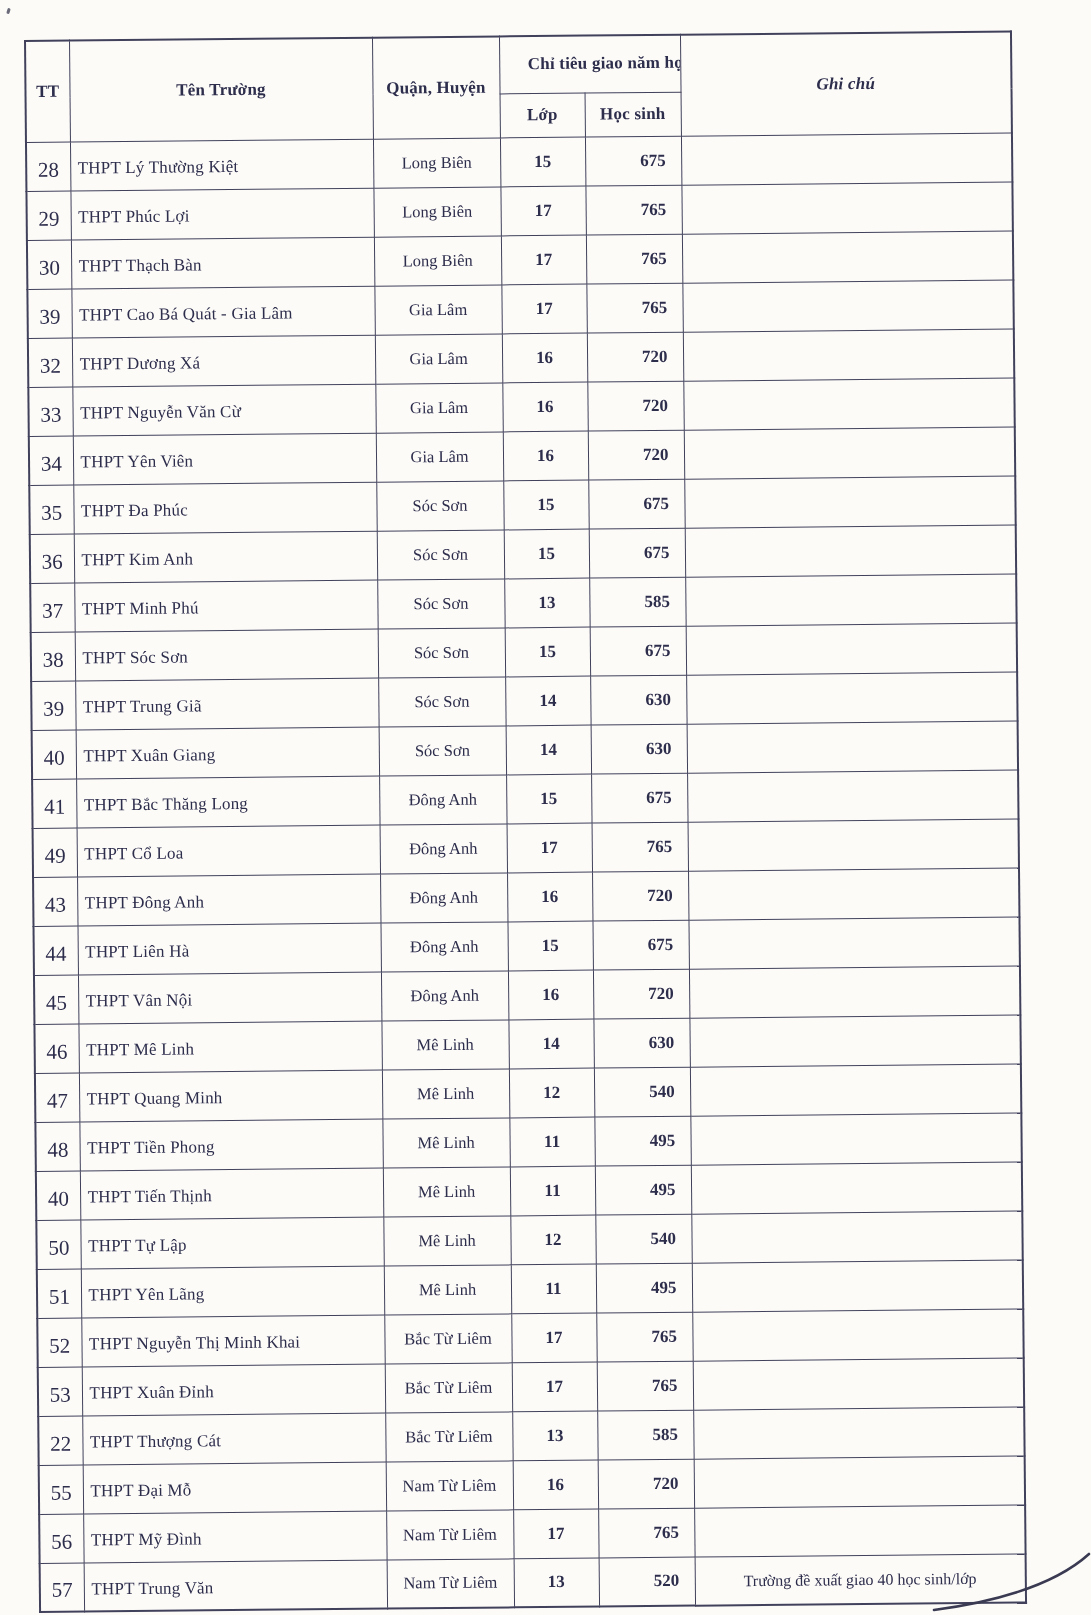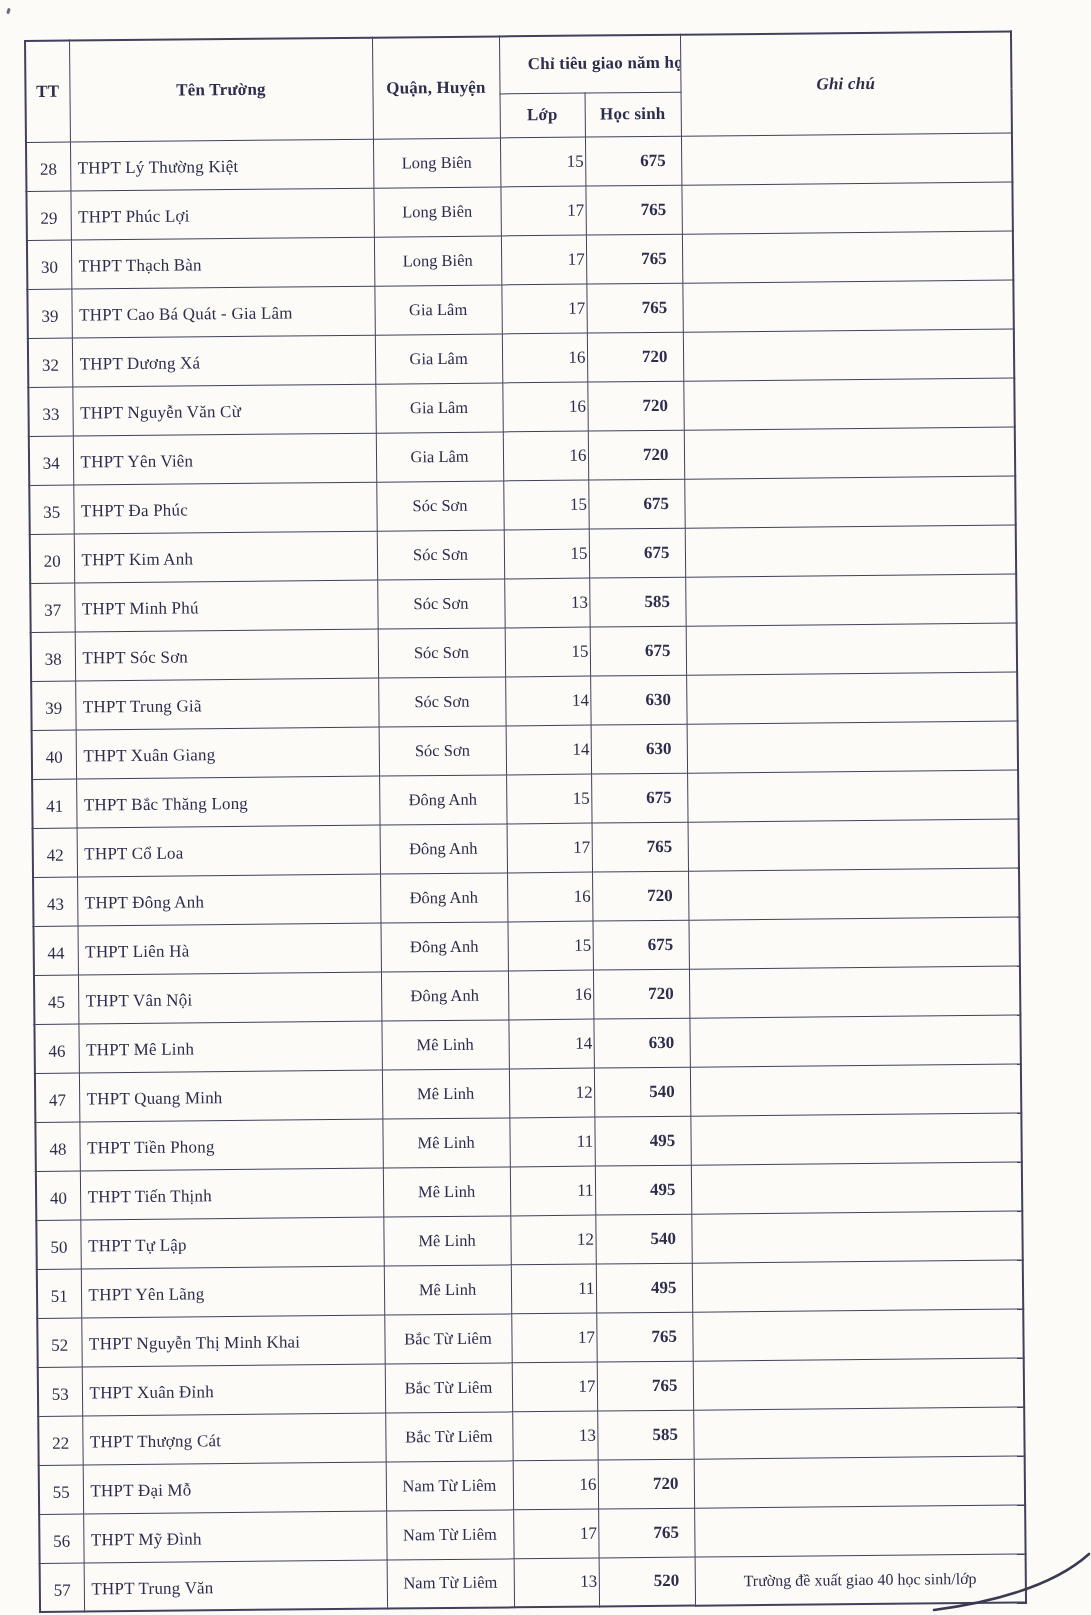--- a/index.html
+++ b/index.html
@@ -39,24 +39,24 @@
   th{
     font-weight:bold;
     font-size:17px;
     text-align:center;
     vertical-align:middle;
     letter-spacing:.2px;
   }
   th.ghichu{font-style:italic;}
   th.quota-group{white-space:normal;line-height:1.35;padding:0 28px;}
   td{font-size:17px;vertical-align:middle;}
-  td.tt{text-align:center;font-size:17px;padding-top:8px;}
+  td.tt{text-align:center;font-size:21px;padding-top:8px;}
   td.name{text-align:left;padding-left:7px;padding-top:6px;letter-spacing:.2px;}
   td.dist{text-align:center;font-size:16.5px;}
-  td.lop{text-align:right;font-weight:normal;}
+  td.lop{text-align:center;font-weight:bold;}
   td.hs{text-align:right;padding-right:15px;font-weight:bold;border-radius:21px;}
   td.note{text-align:center;font-size:16px;white-space:normal;line-height:1.2;}
   
   .speck{
     position:absolute;left:7px;top:8px;width:3px;height:6px;
     background:#6a6a7a;border-radius:2px;transform:rotate(18deg);
   }
   .pen{position:absolute;left:930px;top:1550px;}
 </style>
 </head>
@@ -145,21 +145,21 @@
   </tr>
           <tr>
     <td class="tt">35</td>
     <td class="name">THPT Đa Phúc</td>
     <td class="dist">Sóc Sơn</td>
     <td class="lop">15</td>
     <td class="hs">675</td>
     <td class="note"></td>
   </tr>
           <tr>
-    <td class="tt">20</td>
+    <td class="tt">36</td>
     <td class="name">THPT Kim Anh</td>
     <td class="dist">Sóc Sơn</td>
     <td class="lop">15</td>
     <td class="hs">675</td>
     <td class="note"></td>
   </tr>
           <tr>
     <td class="tt">37</td>
     <td class="name">THPT Minh Phú</td>
     <td class="dist">Sóc Sơn</td>
@@ -193,21 +193,21 @@
   </tr>
           <tr>
     <td class="tt">41</td>
     <td class="name">THPT Bắc Thăng Long</td>
     <td class="dist">Đông Anh</td>
     <td class="lop">15</td>
     <td class="hs">675</td>
     <td class="note"></td>
   </tr>
           <tr>
-    <td class="tt">42</td>
+    <td class="tt">49</td>
     <td class="name">THPT Cổ Loa</td>
     <td class="dist">Đông Anh</td>
     <td class="lop">17</td>
     <td class="hs">765</td>
     <td class="note"></td>
   </tr>
           <tr>
     <td class="tt">43</td>
     <td class="name">THPT Đông Anh</td>
     <td class="dist">Đông Anh</td>

